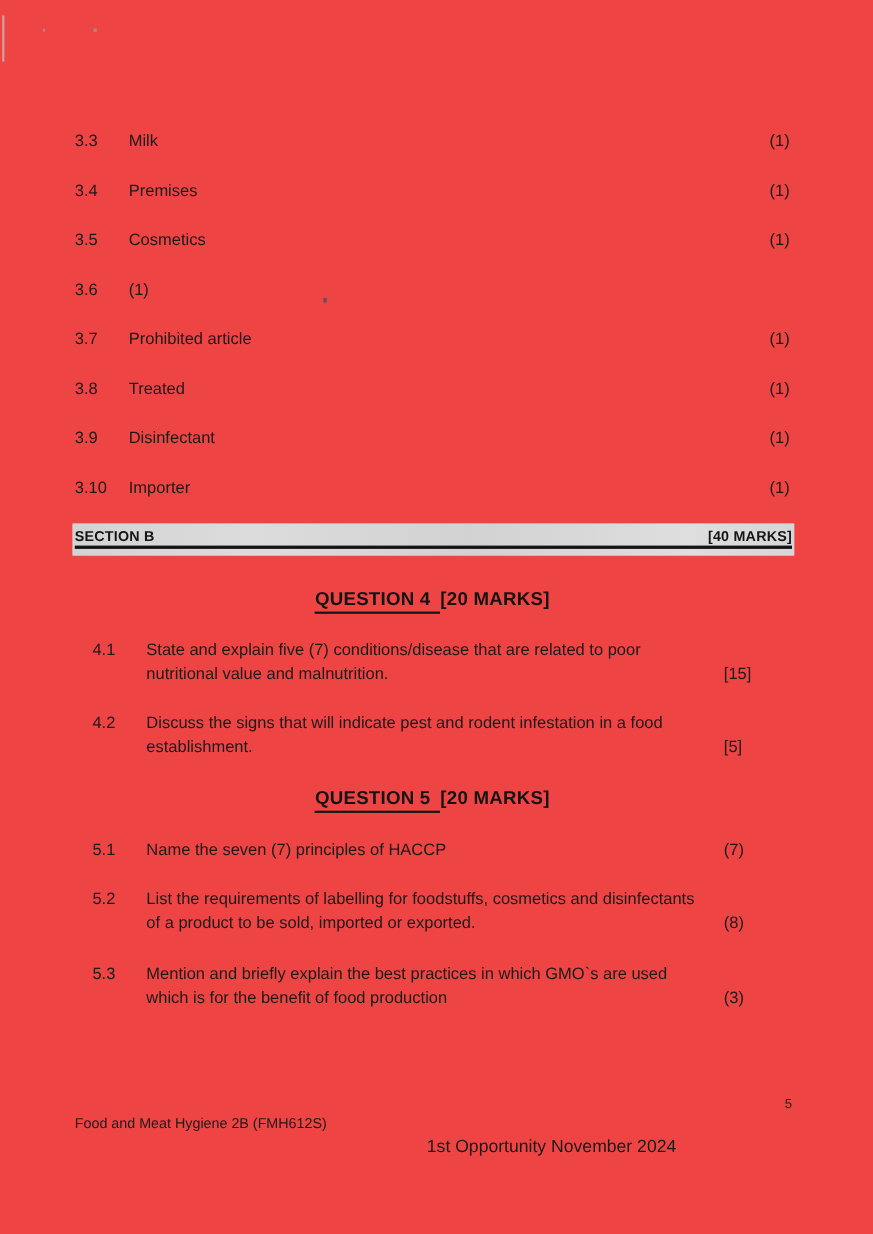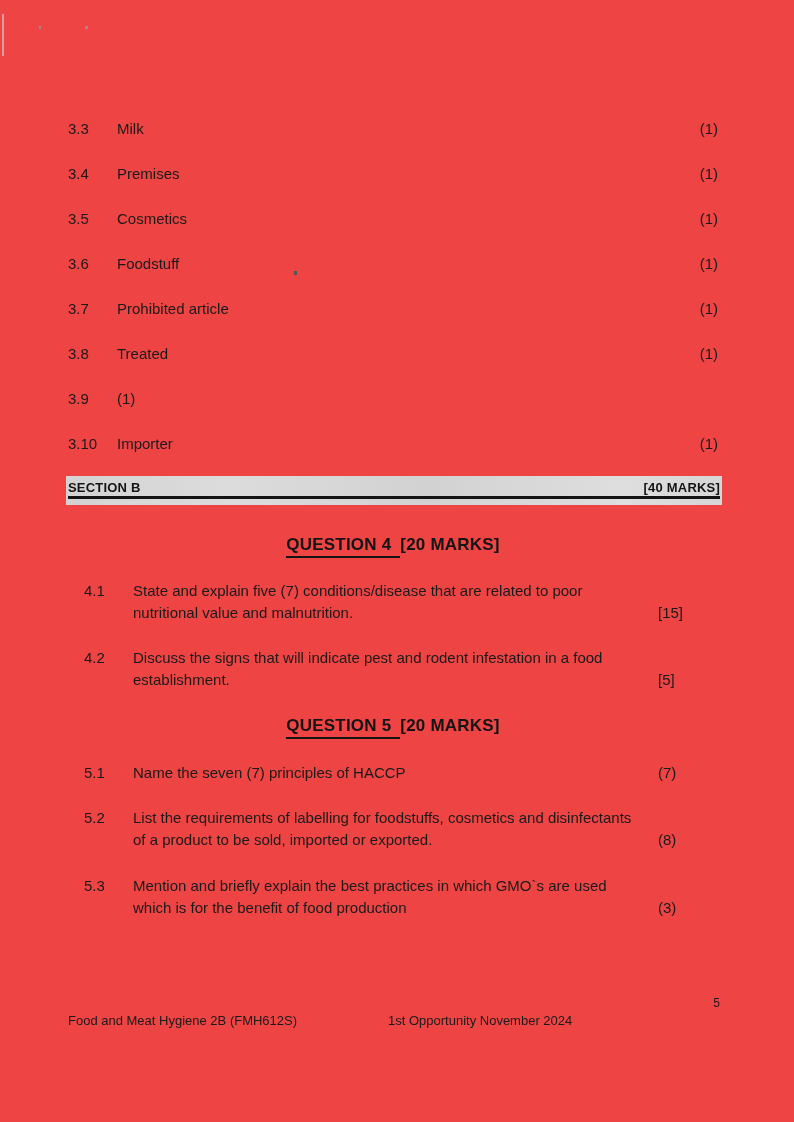--- a/index.html
+++ b/index.html
@@ -64,21 +64,21 @@
   .q-item .mark { flex:0 0 auto; align-self:flex-end; line-height:22px; text-align:right; }
   .i41 { top:580px; }
   .i42 { top:647px; }
   .i51 { top:762px; }
   .i52 { top:807px; }
   .i53 { top:875px; }
 
   
   .page-num { position:absolute; top:996px; left:708px; width:12px; font-size:12px; text-align:right; }
   .footer-left { position:absolute; top:1013px; left:68px; font-size:13px; }
-  .footer-center { position:absolute; top:1013px; left:388px; font-size:13px; }
+  .footer-center { position:absolute; top:1034px; left:388px; font-size:16px; }
 </style>
 </head>
 <body>
 
 <div class="page">
 
   <div class="artifact vline"></div>
   <div class="artifact speck1"></div>
   <div class="artifact speck2"></div>
   <div class="artifact speck3"></div>
@@ -94,35 +94,35 @@
       <span class="def-term">Premises</span>
       <span class="def-mark">(1)</span>
     </div>
     <div class="def-row">
       <span class="def-num">3.5</span>
       <span class="def-term">Cosmetics</span>
       <span class="def-mark">(1)</span>
     </div>
     <div class="def-row">
       <span class="def-num">3.6</span>
-      <span class="def-term">Foodstuff</span>
       <span class="def-mark">(1)</span>
     </div>
     <div class="def-row">
       <span class="def-num">3.7</span>
       <span class="def-term">Prohibited article</span>
       <span class="def-mark">(1)</span>
     </div>
     <div class="def-row">
       <span class="def-num">3.8</span>
       <span class="def-term">Treated</span>
       <span class="def-mark">(1)</span>
     </div>
     <div class="def-row">
       <span class="def-num">3.9</span>
+      <span class="def-term">Disinfectant</span>
       <span class="def-mark">(1)</span>
     </div>
     <div class="def-row">
       <span class="def-num">3.10</span>
       <span class="def-term">Importer</span>
       <span class="def-mark">(1)</span>
     </div>
   </div>
 
   <div class="section-bar">

